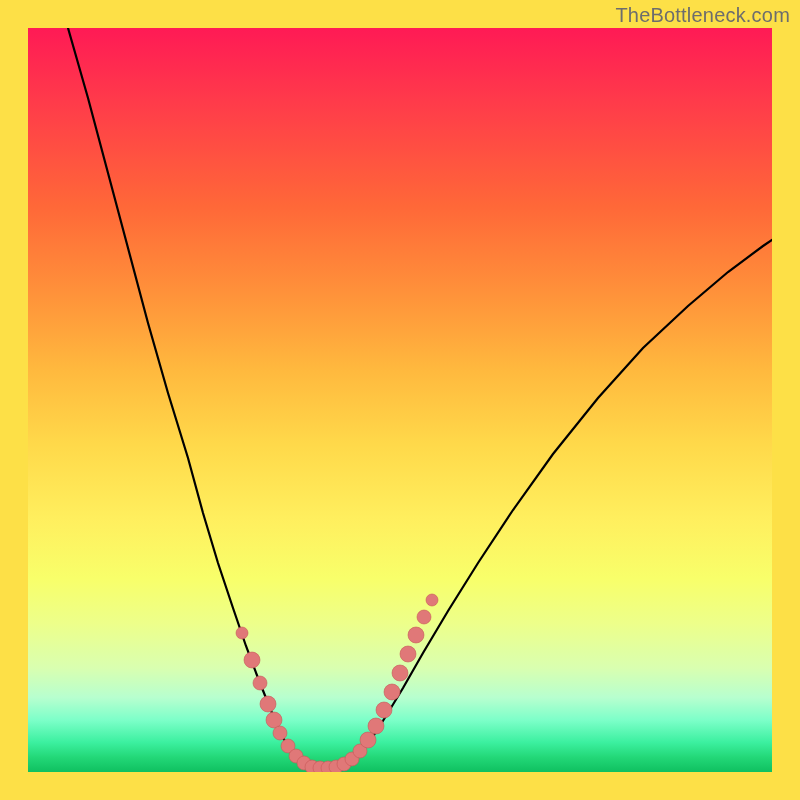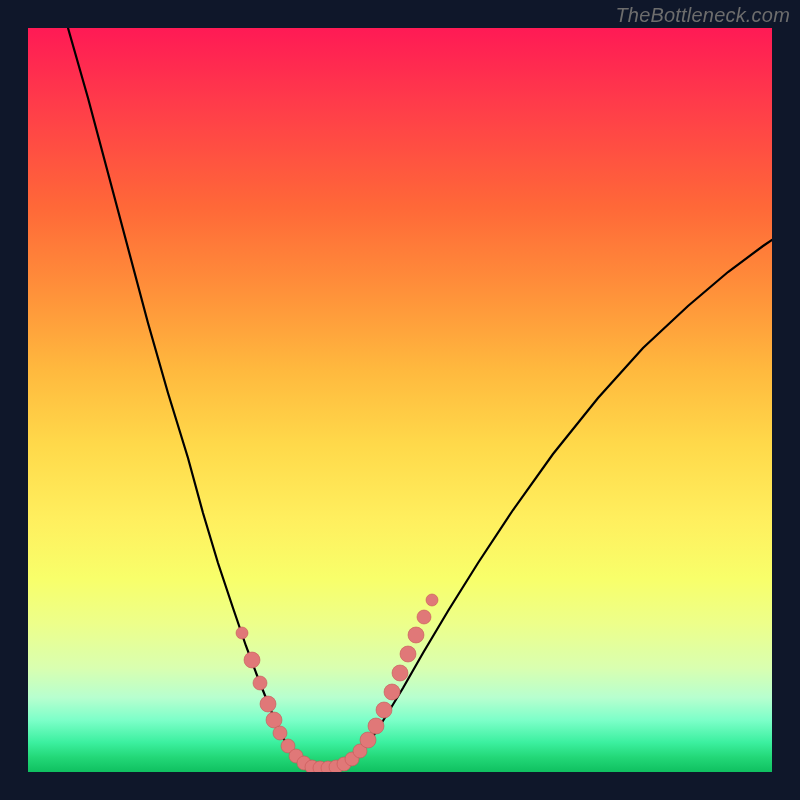--- a/index.html
+++ b/index.html
@@ -7,22 +7,21 @@
     padding: 0;
     width: 800px;
     height: 800px;
     overflow: hidden;
     background: #000;
     font-family: Arial, Helvetica, sans-serif;
   }
   .frame {
     position: absolute;
     inset: 0;
-    background: #0f172a;
-    font-style: italic;
+    background: #fde047;
   }
   .plot {
     position: absolute;
     left: 28px;
     top: 28px;
     width: 744px;
     height: 744px;
     overflow: hidden;
   }
   .gradient {

